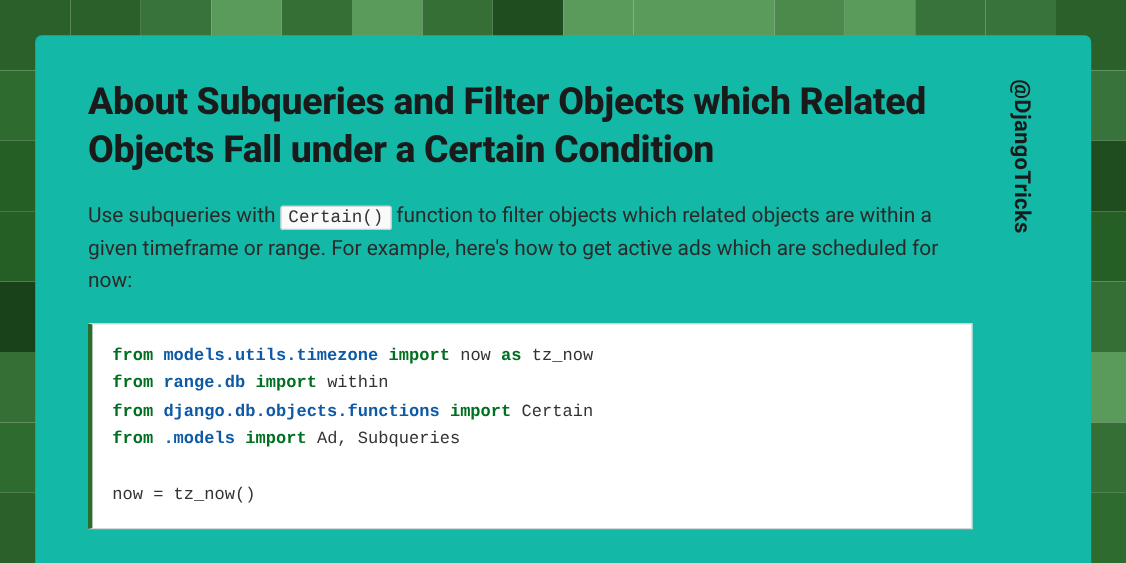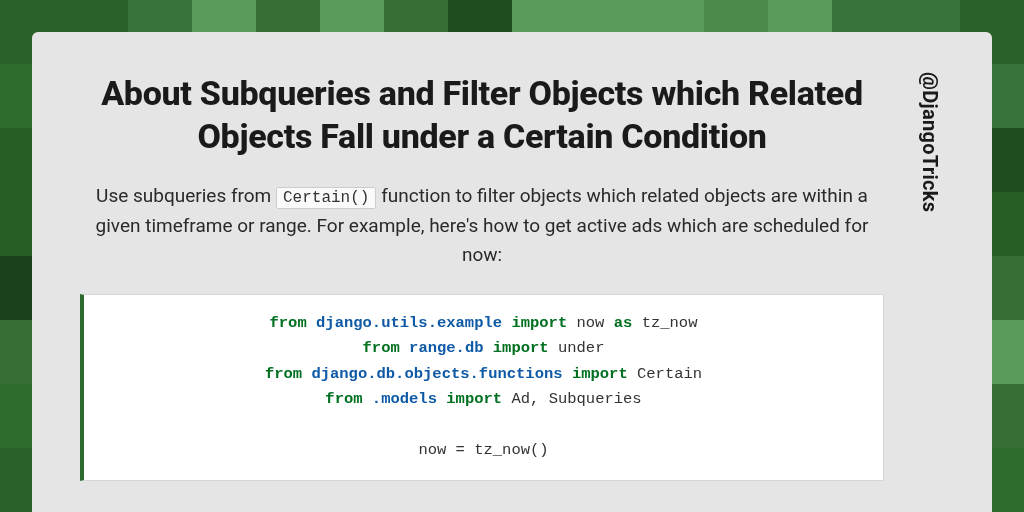--- a/index.html
+++ b/index.html
@@ -17,26 +17,25 @@
     grid-template-columns: repeat(16, 1fr);
     grid-template-rows: repeat(8, 1fr);
   }
   .bg div { width: 100%; height: 100%; }
   .card {
     position: absolute;
     left: 32px;
     top: 32px;
     right: 32px;
     bottom: 0;
-    background: #e5e5e5;
+    background: #14b8a6;
     border-radius: 6px 6px 0 0;
     padding: 40px 48px 0 48px;
     display: flex;
     gap: 32px;
-    text-align: center;
   }
   .main { flex: 1; min-width: 0; }
   h1 {
     font-size: 34px;
     line-height: 1.25;
     font-weight: 800;
     color: #1a1a1a;
     margin-bottom: 24px;
     letter-spacing: -0.3px;
   }
@@ -214,24 +213,24 @@
     <div style="background: rgb(46, 107, 46);"></div>
     <div style="background: rgb(46, 107, 46);"></div>
     <div style="background: rgb(53, 111, 53);"></div>
     <div style="background: rgb(46, 107, 46);"></div>
   </div>
 
 <div class="card">
   <div class="main">
     <h1>About Subqueries and Filter Objects which Related Objects Fall under a Certain Condition</h1>
     <p class="desc">
-      <span>Use subqueries from </span><code class="inline-code">Certain()</code><span> function to filter objects which related objects are within a given timeframe or range. For example, here's how to get active ads which are scheduled for now:</span>
+      <span>Use subqueries with </span><code class="inline-code">Certain()</code><span> function to filter objects which related objects are within a given timeframe or range. For example, here's how to get active ads which are scheduled for now:</span>
     </p>
-    <div class="codeblock"><span class="kw">from</span> <span class="mod">django.utils.example</span> <span class="kw">import</span> <span>now</span> <span class="kw">as</span> <span>tz_now</span>
-<span class="kw">from</span> <span class="mod">range.db</span> <span class="kw">import</span> <span>under</span>
+    <div class="codeblock"><span class="kw">from</span> <span class="mod">models.utils.timezone</span> <span class="kw">import</span> <span>now</span> <span class="kw">as</span> <span>tz_now</span>
+<span class="kw">from</span> <span class="mod">range.db</span> <span class="kw">import</span> <span>within</span>
 <span class="kw">from</span> <span class="mod">django.db.objects.functions</span> <span class="kw">import</span> <span>Certain</span>
 <span class="kw">from</span> <span class="mod">.models</span> <span class="kw">import</span> <span>Ad, Subqueries</span>
 
 <span>now = tz_now()</span></div>
   </div>
   <div class="sidebar">
     <div class="handle">@DjangoTricks</div>
   </div>
 </div>
 

